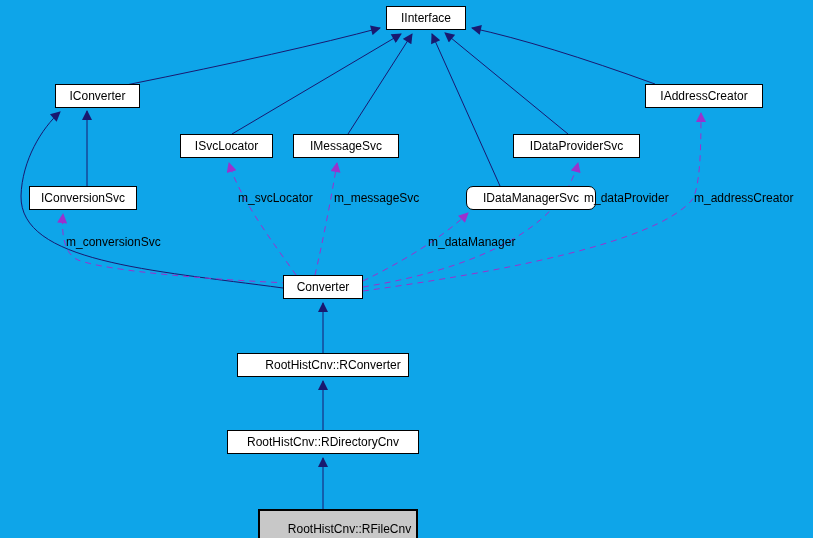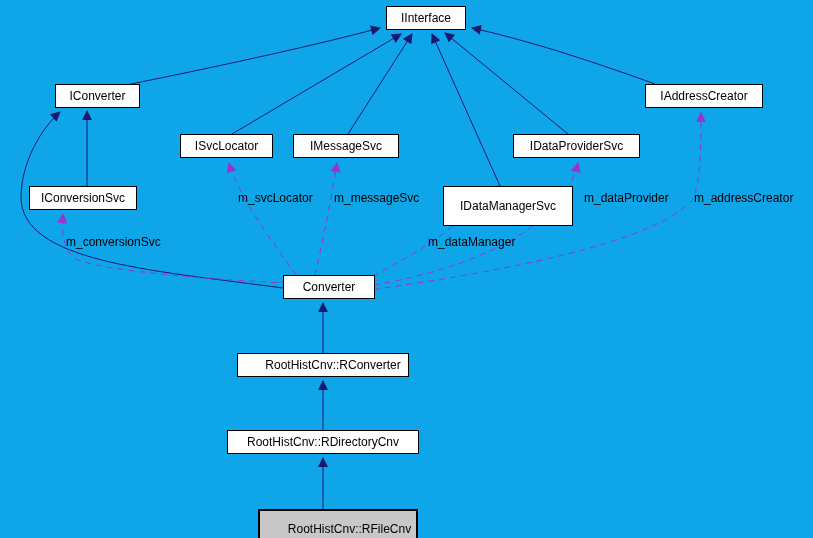--- a/index.html
+++ b/index.html
@@ -84,22 +84,22 @@
       <path d="M 363,291 C 500,272 655,243 692,200 C 700,188 701,150 701,113" class="edge usage" marker-end="url(#arrow-usage)"></path>
     </svg>
   <div id="node-layer">
       <div class="node" style="left: 386px; top: 6px; width: 80px; height: 24px;">IInterface</div>
       <div class="node" style="left: 43px; top: 84px; width: 85px; height: 24px; margin-left: 12px;">IConverter</div>
       <div class="node" style="left: 645px; top: 84px; width: 118px; height: 24px;">IAddressCreator</div>
       <div class="node" style="left: 180px; top: 134px; width: 93px; height: 24px;">ISvcLocator</div>
       <div class="node" style="left: 293px; top: 134px; width: 106px; height: 24px;">IMessageSvc</div>
       <div class="node" style="left: 513px; top: 134px; width: 127px; height: 24px;">IDataProviderSvc</div>
       <div class="node" style="left: 29px; top: 186px; width: 108px; height: 24px;">IConversionSvc</div>
-      <div class="node" style="left: 443px; top: 186px; width: 130px; height: 40px;">IDataManagerSvc</div>
-      <div class="node" style="left: 283px; top: 275px; width: 92px; height: 24px;">Converter</div>
+      <div class="node" style="left: 466px; top: 186px; width: 130px; height: 24px; border-radius: 7px;">IDataManagerSvc</div>
+      <div class="node" style="left: 283px; top: 275px; width: 80px; height: 24px;">Converter</div>
       <div class="node" style="left: 237px; top: 353px; width: 172px; height: 24px; padding-left: 20px;">RootHistCnv::RConverter</div>
       <div class="node" style="left: 227px; top: 430px; width: 192px; height: 24px;">RootHistCnv::RDirectoryCnv</div>
       <div class="node highlight" style="left: 258px; top: 509px; width: 160px; height: 40px; padding-left: 23px;">RootHistCnv::RFileCnv</div>
     </div>
   <div id="label-layer">
       <div class="edge-label" style="left: 238px; top: 191px;">m_svcLocator</div>
       <div class="edge-label" style="left: 334px; top: 191px;">m_messageSvc</div>
       <div class="edge-label" style="left: 584px; top: 191px;">m_dataProvider</div>
       <div class="edge-label" style="left: 694px; top: 191px;">m_addressCreator</div>
       <div class="edge-label" style="left: 66px; top: 235px;">m_conversionSvc</div>

